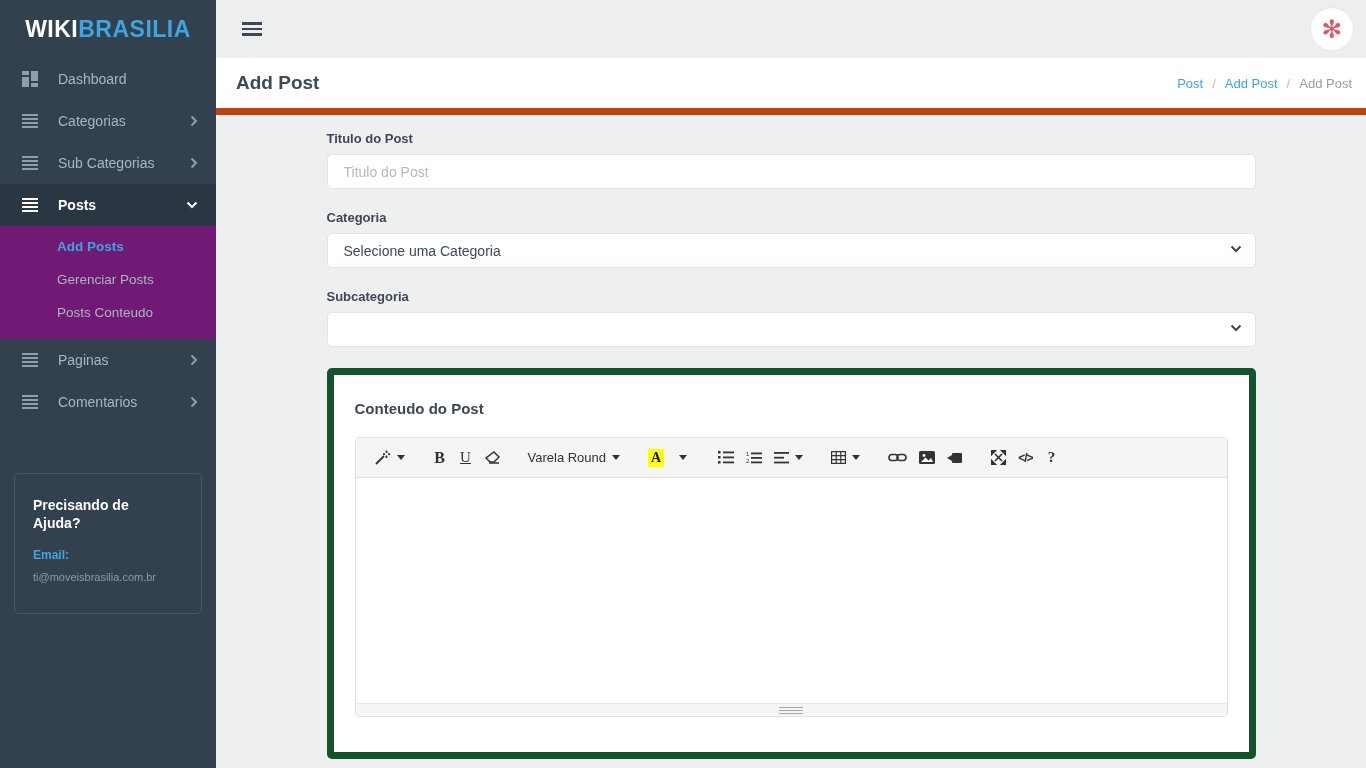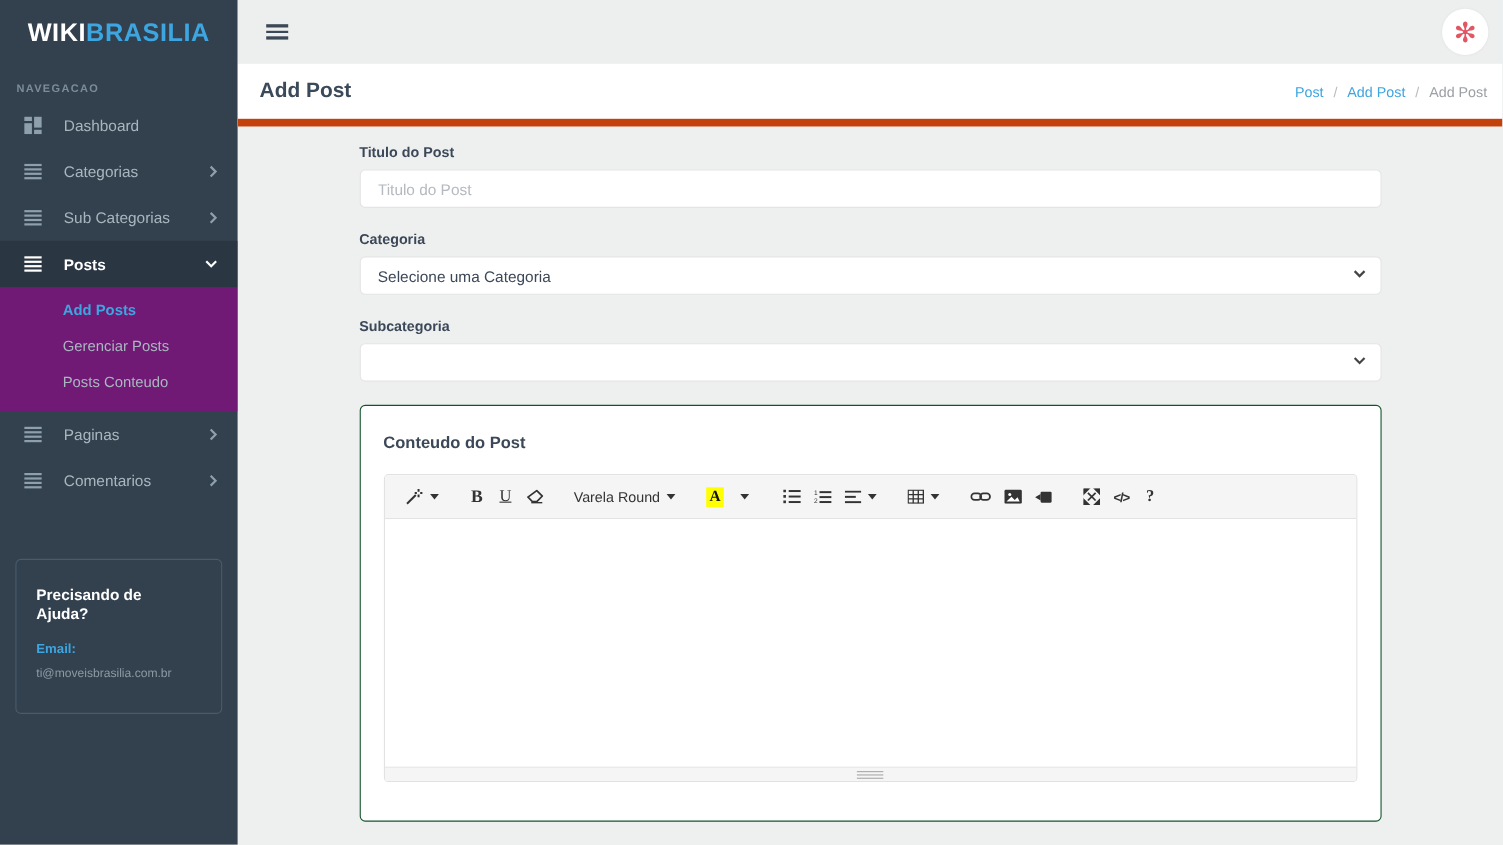--- a/index.html
+++ b/index.html
@@ -89,21 +89,21 @@
   .text-input::placeholder { color:#b4bac0; }
   .select {
     position:relative; height:35px; border:1px solid #e4e4e4; border-radius:5px;
     background:#ffffff; display:flex; align-items:center; padding:0 16px;
     font-size:14px; color:#3c4858; cursor:pointer;
   }
   .select .sel-caret { position:absolute; right:13px; top:11px; color:#444; display:flex; }
 
   
   .card {
-    background:#ffffff; border:1px solid #14532d; border-radius:5px;
+    background:#ffffff; border:7px solid #14532d; border-radius:5px;
     margin-top:21px; padding:25px 21px 35px;
   }
   .card-title { font-size:15px; font-weight:bold; color:#3c4858; margin:0 0 20px; }
   .editor { border:1px solid #e2e2e2; border-radius:4px; overflow:hidden; }
   .toolbar {
     background:#f5f5f5; border-bottom:1px solid #e2e2e2; height:40px;
     display:flex; align-items:center; padding:0 12px;
   }
   .tb-group { display:flex; align-items:center; margin-right:16px; }
   .tb-btn {
@@ -135,21 +135,20 @@
 <body>
 
 <div class="app">
 
   <aside class="sidebar">
     <div class="logo">
       <span class="logo-wiki">WIKI</span>
         <span class="logo-brasilia">BRASILIA</span>
     </div>
 
-    <div class="nav-label">NAVEGACAO</div>
 
     <nav>
       <div class="nav-item">
         <span class="nav-icon">
           <svg width="16" height="16" viewBox="0 0 16 16" fill="currentColor">
               <rect x="0" y="0" width="7" height="4"></rect>
               <rect x="0" y="6" width="7" height="10"></rect>
               <rect x="9" y="0" width="7" height="10"></rect>
               <rect x="9" y="12" width="7" height="4"></rect>
             </svg>

